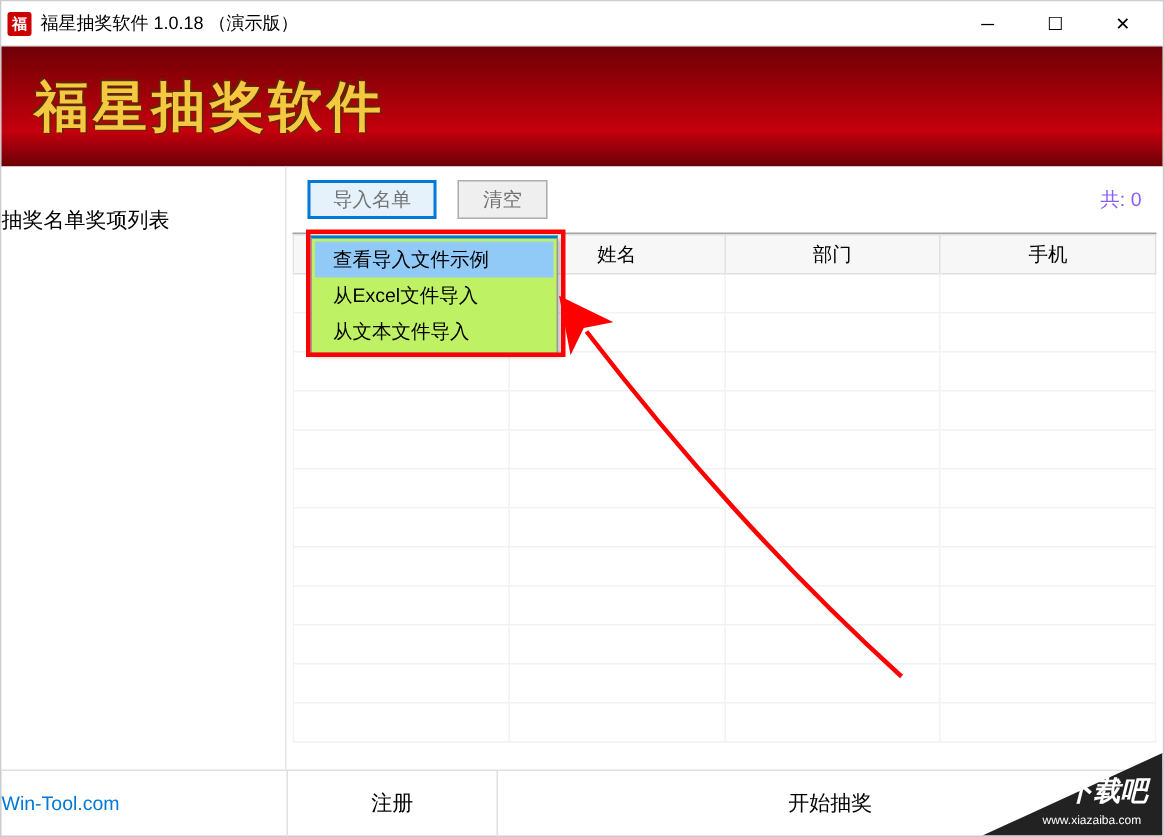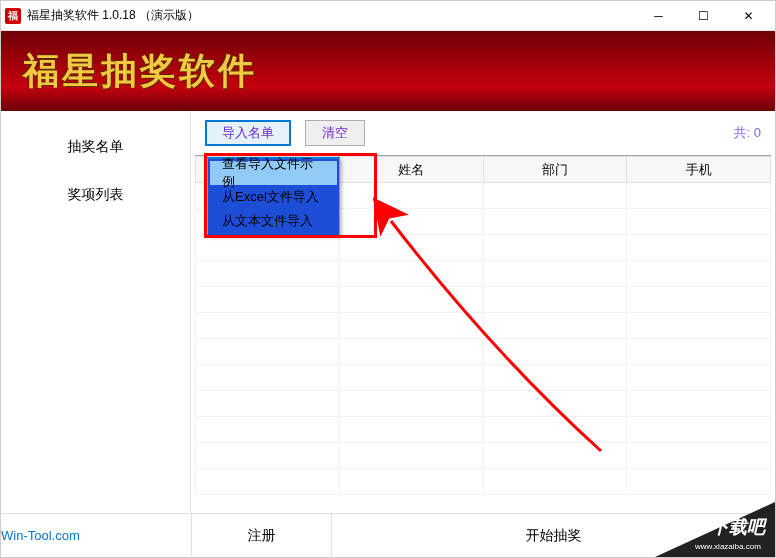--- a/index.html
+++ b/index.html
@@ -12,36 +12,36 @@
   .title-text { font-size: 12px; color: #000; }
   .win-controls { margin-left: auto; display: flex; }
   .win-btn { width: 45px; height: 30px; display: flex; align-items: center; justify-content: center; font-size: 12px; color: #000; cursor: pointer; }
 
   
   .banner { height: 80px; background: linear-gradient(to bottom, #700007 0%, #9a0008 35%, #c5000e 70%, #6a0007 100%); display: flex; align-items: center; padding-left: 22px; }
   .banner-title { font-size: 36px; font-weight: bold; color: #f5c842; letter-spacing: 3px; text-shadow: 1px 1px 0 #5b2a00, -1px -1px 0 #5b2a00; }
 
   
   .content { flex: 1; display: flex; background: #fff; min-height: 0; }
-  .sidebar { width: 190px; border-right: 1px solid #e5e5e5; display: flex; flex-direction: column; padding-top: 12px; }
+  .sidebar { width: 190px; border-right: 1px solid #e5e5e5; display: flex; padding-top: 12px; }
   .sidebar-item { height: 48px; display: flex; align-items: center; justify-content: center; font-size: 14px; color: #000; cursor: pointer; }
 
   .main { flex: 1; display: flex; flex-direction: column; min-height: 0; }
   .toolbar { height: 44px; display: flex; align-items: center; padding: 0 14px; gap: 14px; position: relative; }
-  .tbtn { height: 26px; padding: 0 16px; font-size: 13px; border: 1px solid #adadad; background: #efefef; color: #6d28d9; display: inline-flex; align-items: center; justify-content: center; cursor: pointer; }
+  .tbtn { height: 26px; padding: 0 16px; font-size: 13px; border: 1px solid #adadad; background: #efefef; color: #737373; display: inline-flex; align-items: center; justify-content: center; cursor: pointer; }
   .tbtn.active { border: 2px solid #0078d7; background: #e5f1fb; padding: 0 15px; }
   .count { margin-left: auto; font-size: 13px; color: #8b5cf6; text-align: right; }
 
   .grid { flex: 1; border-top: 1px solid #a3a3a3; overflow: hidden; position: relative; margin: 0 4px 4px 4px; }
   table { width: 100%; border-collapse: collapse; font-size: 13px; table-layout: fixed; }
   th { background: #f7f7f7; border: 1px solid #e0e0e0; height: 26px; font-weight: normal; color: #000; }
   td { border: 1px solid #f2f2f2; height: 26px; }
 
   
-  .dropdown { position: absolute; top: 156px; left: 206px; width: 133px; background: #1d4ed8; border: 1px solid #999; border-top: 2px solid #0078d7; box-shadow: 2px 2px 3px rgba(0,0,0,.25); z-index: 50; padding: 2px; }
+  .dropdown { position: absolute; top: 156px; left: 206px; width: 165px; background: #bef264; border: 1px solid #999; border-top: 2px solid #0078d7; box-shadow: 2px 2px 3px rgba(0,0,0,.25); z-index: 50; padding: 2px; }
   .dropdown-item { height: 24px; padding: 0 12px; font-size: 13px; display: flex; align-items: center; cursor: pointer; }
   .dropdown-item.highlight { background: #91c9f7; }
 
   
   .anno-rect { position: absolute; border: 3px solid #ff0000; pointer-events: none; z-index: 60; }
   .anno-rect.r1 { top: 152px; left: 203px; width: 173px; height: 85px; }
 
   
   .arrow-svg { position: absolute; top: 150px; left: 350px; width: 300px; height: 320px; z-index: 55; pointer-events: none; }
 

